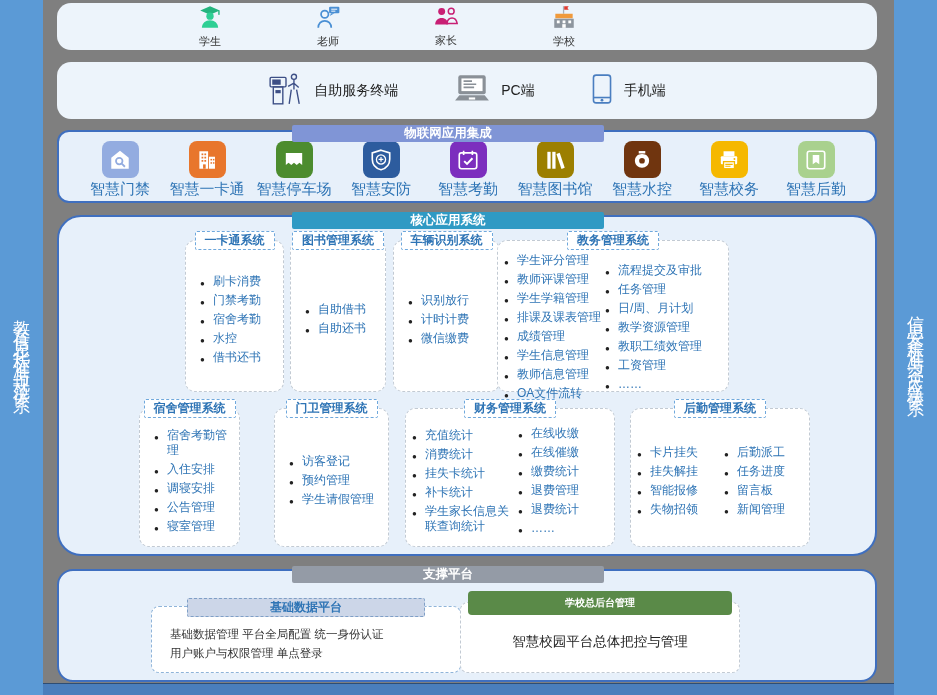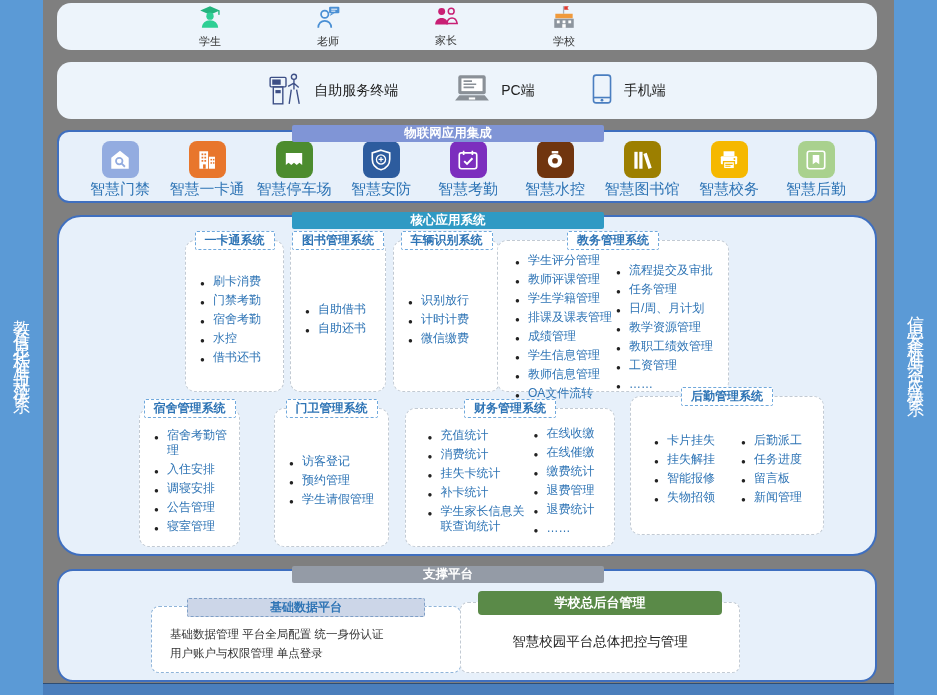--- a/index.html
+++ b/index.html
@@ -41,49 +41,49 @@
   .p-core { top:215px; height:341px; border-radius:24px; }
   .core-bar { top:-5px; background:#2f9ac4; }
   .sub-box { position:absolute; background:#fff; border:1.5px dashed #c2cad3; border-radius:10px; display:flex; flex-direction:column; }
   .sub-title { position:absolute; top:-10px; left:50%; transform:translateX(-50%); background:#fff;
                border:1px dashed #6fa8dc; border-radius:2px; color:#2e74b5; font-weight:bold; font-size:12px;
                padding:0 9px; line-height:17px; white-space:nowrap; z-index:2; }
   ul.feat { list-style:none; flex:1; display:flex; flex-direction:column; justify-content:center;
             gap:4px; padding:14px 6px 8px 14px; }
   ul.feat li { position:relative; padding-left:13px; font-size:12px; line-height:15px; color:#2e74b5; }
   ul.feat li::before { content:"●"; position:absolute; left:0; top:2px; font-size:8px; color:#222; }
-  .cols { flex:1; display:flex; justify-content:center; align-items:center; gap:4px; padding:12px 4px 6px 6px; }
+  .cols { flex:1; display:flex; align-items:center; gap:4px; padding:12px 4px 6px 6px; }
   .cols ul.feat { flex:0 0 auto; padding:0; }
   .b6 .cols ul.feat:first-child { width:102px; }
   .b7 .cols { gap:26px; }
 
   
   .b0 { left:126px; top:23px; width:99px;  height:152px; }
   .b1 { left:231px; top:23px; width:96px;  height:152px; }
   .b2 { left:334px; top:23px; width:107px;  height:152px; }
   .b3 { left:438px; top:23px; width:232px; height:152px; }
   
   .b4 { left:80px;  top:191px; width:101px; height:139px; }
   .b5 { left:215px; top:191px; width:115px; height:139px; }
   .b6 { left:346px; top:191px; width:210px; height:139px; }
-  .b7 { left:571px; top:179px; width:194px; height:139px; }
+  .b7 { left:571px; top:191px; width:180px; height:139px; }
 
   
   .p-sup { top:569px; height:113px; border-radius:16px; }
   .sup-bar { top:-5px; background:#949ba6; }
   .base-box { position:absolute; left:92px; top:35px; width:310px; height:67px; background:#fff;
               border:1.5px dashed #8fb4d9; border-radius:8px; }
   .base-title { position:absolute; top:-9px; left:50%; transform:translateX(-50%); width:238px; text-align:center;
                 background:#ccd6e8; border:1px dashed #7f9fc6; border-radius:2px; color:#2e74b5;
                 font-weight:bold; font-size:12px; line-height:17px; }
   .base-content { padding:18px 10px 0 18px; font-size:11.5px; color:#333; line-height:1.65; }
   .admin-box { position:absolute; left:401px; top:31px; width:280px; height:71px; background:#fff;
                border:1.5px dashed #c2cad3; border-radius:8px; }
-  .admin-title { position:absolute; top:-12px; left:50%; transform:translateX(-50%); width:244px; text-align:center;
-                 color:#fff; font-weight:bold; font-size:13px; line-height:24px; border-radius:4px; }
+  .admin-title { position:absolute; top:-12px; left:50%; transform:translateX(-50%); width:264px; text-align:center;
+                 color:#fff; font-weight:bold; font-size:10px; line-height:24px; border-radius:4px; }
   .admin-content { padding-top:30px; text-align:center; font-size:13.5px; color:#222; font-weight:500; }
 </style>
 </head>
 <body>
 
 <div class="stage">
 
   <div class="pillar left">
     <span>教育信息化标准与规范体系</span>
   </div>
@@ -241,38 +241,38 @@
         <div class="iot-ico" style="background: rgb(124, 46, 190); color: rgb(124, 46, 190);">
           <svg width="24" height="24" viewBox="0 0 22 22">
               <rect x="3" y="4.5" width="16" height="14.5" rx="2" fill="none" stroke="#fff" stroke-width="1.5"></rect>
               <path d="M7 2.5v4M15 2.5v4" stroke="#fff" stroke-width="1.5"></path>
               <path d="M7.5 12l2.6 2.6 5-5.2" fill="none" stroke="#fff" stroke-width="1.8"></path>
             </svg>
         </div>
         <span class="lbl">智慧考勤</span>
       </div>
       <div class="iot-item">
-        <div class="iot-ico" style="background: rgb(112, 53, 15); color: rgb(112, 53, 15);">
-          <svg width="24" height="24" viewBox="0 0 22 22">
-              <rect x="8" y="2.8" width="6" height="2.2" fill="#fff"></rect>
-              <path d="M11 5.5c4 0 6.5 2.6 6.5 6.2 0 3.8-2.9 6.3-6.5 6.3s-6.5-2.5-6.5-6.3C4.5 8.1 7 5.5 11 5.5z" fill="#fff"></path>
-              <circle cx="11" cy="11.7" r="2.6" fill="currentColor"></circle>
-            </svg>
-        </div>
-        <span class="lbl">智慧水控</span>
-      </div>
-      <div class="iot-item">
         <div class="iot-ico" style="background: rgb(156, 127, 0); color: rgb(156, 127, 0);">
           <svg width="24" height="24" viewBox="0 0 22 22" fill="#fff">
               <rect x="4" y="3.5" width="3" height="15.5"></rect>
               <rect x="8.5" y="3.5" width="3" height="15.5"></rect>
               <path d="M12.3 5.4l3-1 4.6 13.8-3 1z"></path>
             </svg>
         </div>
         <span class="lbl">智慧图书馆</span>
+      </div>
+      <div class="iot-item">
+        <div class="iot-ico" style="background: rgb(112, 53, 15); color: rgb(112, 53, 15);">
+          <svg width="24" height="24" viewBox="0 0 22 22">
+              <rect x="8" y="2.8" width="6" height="2.2" fill="#fff"></rect>
+              <path d="M11 5.5c4 0 6.5 2.6 6.5 6.2 0 3.8-2.9 6.3-6.5 6.3s-6.5-2.5-6.5-6.3C4.5 8.1 7 5.5 11 5.5z" fill="#fff"></path>
+              <circle cx="11" cy="11.7" r="2.6" fill="currentColor"></circle>
+            </svg>
+        </div>
+        <span class="lbl">智慧水控</span>
       </div>
       <div class="iot-item">
         <div class="iot-ico" style="background: rgb(245, 184, 0); color: rgb(245, 184, 0);">
           <svg width="24" height="24" viewBox="0 0 22 22">
               <rect x="6" y="3" width="10" height="4.5" fill="#fff"></rect>
               <rect x="3.5" y="7.5" width="15" height="7.5" rx="1" fill="#fff"></rect>
               <circle cx="16" cy="10" r="0.9" fill="currentColor"></circle>
               <rect x="6" y="12.5" width="10" height="6.5" fill="#fff" stroke="currentColor" stroke-width="1.2"></rect>
               <path d="M7.6 15h6.8M7.6 16.8h4.8" stroke="currentColor" stroke-width="1"></path>
             </svg>

